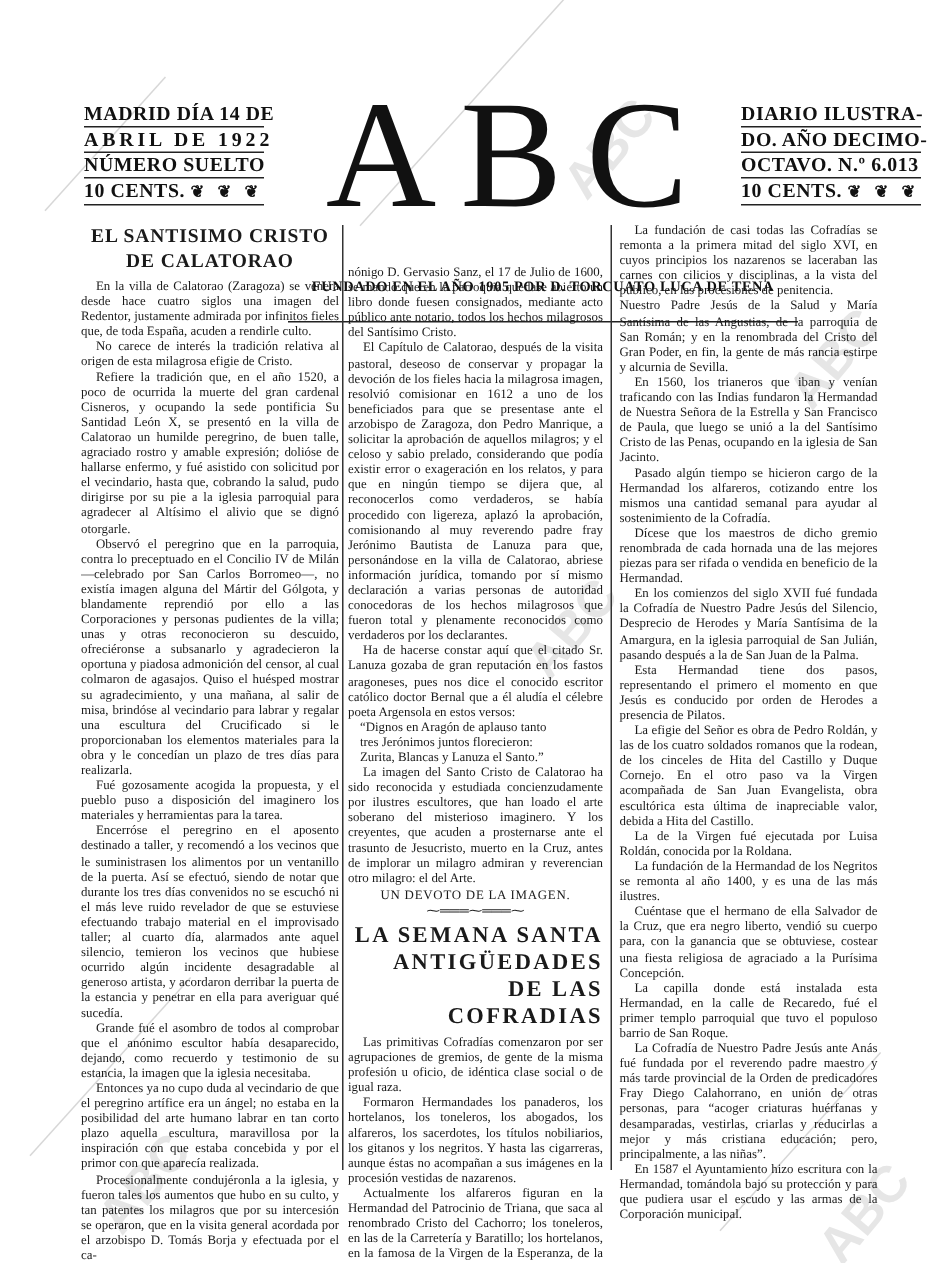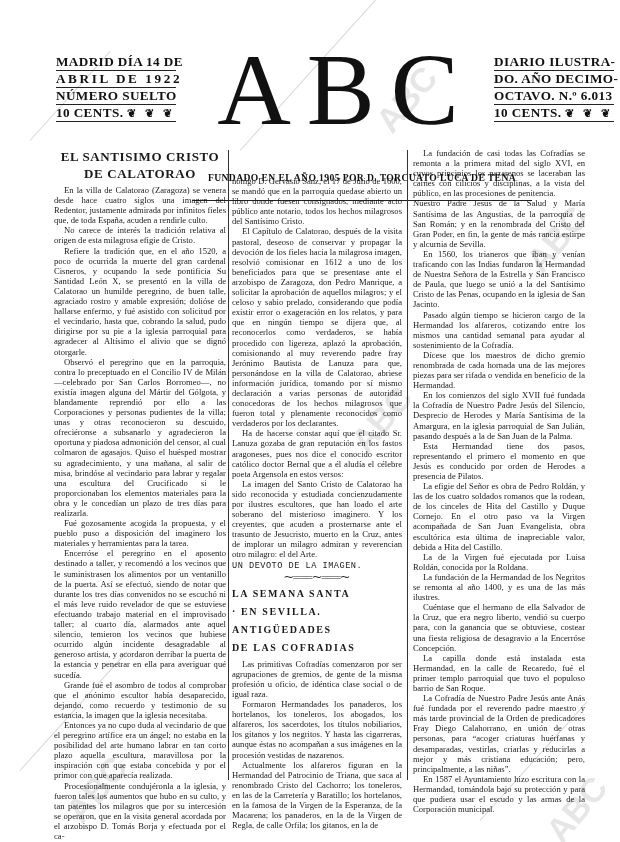--- a/index.html
+++ b/index.html
@@ -5,21 +5,21 @@
     html, body { margin: 0; padding: 0; }
     body {
       width: 620px; height: 842px; overflow: hidden;
       background: #ffffff; color: #1a1a1a;
       font-family: "Liberation Serif", "DejaVu Serif", serif;
       position: relative;
     }
     .page { position: absolute; left: 0; top: 0; width: 620px; height: 842px; }
 
     
-    .masthead { position: absolute; left: 44px; top: 50px; width: 560px; height: 90px; text-decoration: underline; }
+    .masthead { position: absolute; left: 44px; top: 64px; width: 560px; height: 90px; text-decoration: underline; }
     .side-box { position: absolute; top: 4px; width: 120px; }
     .side-box.left { left: 12px; }
     .side-box.right { left: 450px; }
     .side-line {
       font-family: "Liberation Serif", serif;
       font-size: 13.2px; line-height: 16px; letter-spacing: 0.4px;
       border-bottom: 1px solid #222; white-space: nowrap; text-transform: uppercase;
       color: #111; font-weight: 600;
     }
     .side-line .orn { letter-spacing: 3px; font-size: 11px; }
@@ -44,24 +44,24 @@
     .rule { position: absolute; width: 1px; background: #333; }
     .rule.r1 { left: 228px; top: 150px; height: 630px; }
     .rule.r2 { left: 407px; top: 150px; height: 630px; }
 
     .headline {
       font-family: "Liberation Serif", serif; text-align: center; font-weight: 700;
       font-size: 13px; line-height: 17px; letter-spacing: 0.6px; margin: 0 0 3px 0;
       text-indent: 0 !important;
     }
     .headline2 {
-      font-family: "Liberation Serif", serif; text-align: left; font-weight: 600;
-      font-size: 10px; line-height: 18px; letter-spacing: 1.6px; margin: 0;
+      font-family: "Liberation Serif", serif; text-align: right; font-weight: 600;
+      font-size: 15px; line-height: 18px; letter-spacing: 1.6px; margin: 0;
     }
-    .signature { text-align: left; text-indent: 0 !important; letter-spacing: 0.5px; margin-top: 1px !important; font-family: Liberation Mono, monospace; }
+    .signature { text-align: center; text-indent: 0 !important; letter-spacing: 0.5px; margin-top: 1px !important; }
     .ornament { text-align: center; font-size: 9px; line-height: 10px; margin: 1px 0 3px; }
     .verse { text-indent: 0 !important; padding-left: 8px; text-align: left; }
     .verse span { display: block; }
 
     .watermark {
       position: absolute; color: #b9b9b9; font-family: "Liberation Sans", sans-serif;
       font-size: 34px; font-weight: 700; opacity: 0.35; transform: rotate(-50deg);
       pointer-events: none;
     }
     .wm-line { position: absolute; height: 1px; background: #bdbdbd; opacity: 0.6; transform-origin: left center; }
@@ -120,44 +120,48 @@
     <p>Encerróse el peregrino en el aposento destinado a taller, y recomendó a los vecinos que le suministrasen los alimentos por un ventanillo de la puerta. Así se efectuó, siendo de notar que durante los tres días convenidos no se escuchó ni el más leve ruido revelador de que se estuviese efectuando trabajo material en el improvisado taller; al cuarto día, alarmados ante aquel silencio, temieron los vecinos que hubiese ocurrido algún incidente desagradable al generoso artista, y acordaron derribar la puerta de la estancia y penetrar en ella para averiguar qué sucedía.</p>
     <p>Grande fué el asombro de todos al comprobar que el anónimo escultor había desaparecido, dejando, como recuerdo y testimonio de su estancia, la imagen que la iglesia necesitaba.</p>
     <p>Entonces ya no cupo duda al vecindario de que el peregrino artífice era un ángel; no estaba en la posibilidad del arte humano labrar en tan corto plazo aquella escultura, maravillosa por la inspiración con que estaba concebida y por el primor con que aparecía realizada.</p>
     <p>Procesionalmente condujéronla a la iglesia, y fueron tales los aumentos que hubo en su culto, y tan patentes los milagros que por su intercesión se operaron, que en la visita general acordada por el arzobispo D. Tomás Borja y efectuada por el ca-</p>
   </div>
 
   <div class="col col2">
     <p style="text-indent:0;margin-top:28px;">nónigo D. Gervasio Sanz, el 17 de Julio de 1600, se mandó que en la parroquia quedase abierto un libro donde fuesen consignados, mediante acto público ante notario, todos los hechos milagrosos del Santísimo Cristo.</p>
     <p>El Capítulo de Calatorao, después de la visita pastoral, deseoso de conservar y propagar la devoción de los fieles hacia la milagrosa imagen, resolvió comisionar en 1612 a uno de los beneficiados para que se presentase ante el arzobispo de Zaragoza, don Pedro Manrique, a solicitar la aprobación de aquellos milagros; y el celoso y sabio prelado, considerando que podía existir error o exageración en los relatos, y para que en ningún tiempo se dijera que, al reconocerlos como verdaderos, se había procedido con ligereza, aplazó la aprobación, comisionando al muy reverendo padre fray Jerónimo Bautista de Lanuza para que, personándose en la villa de Calatorao, abriese información jurídica, tomando por sí mismo declaración a varias personas de autoridad conocedoras de los hechos milagrosos que fueron total y plenamente reconocidos como verdaderos por los declarantes.</p>
     <p>Ha de hacerse constar aquí que el citado Sr. Lanuza gozaba de gran reputación en los fastos aragoneses, pues nos dice el conocido escritor católico doctor Bernal que a él aludía el célebre poeta Argensola en estos versos:</p>
+    <p class="verse">
+      <span>“Dignos en Aragón de aplauso tanto</span>
+      <span>tres Jerónimos juntos florecieron:</span>
+      <span>Zurita, Blancas y Lanuza el Santo.”</span>
+    </p>
     <p>La imagen del Santo Cristo de Calatorao ha sido reconocida y estudiada concienzudamente por ilustres escultores, que han loado el arte soberano del misterioso imaginero. Y los creyentes, que acuden a prosternarse ante el trasunto de Jesucristo, muerto en la Cruz, antes de implorar un milagro admiran y reverencian otro milagro: el del Arte.</p>
     <p class="signature">UN DEVOTO DE LA IMAGEN.</p>
     <div class="ornament">⁓═══⁓═══⁓</div>
 
     <div class="headline2">LA SEMANA SANTA</div>
-    <div class="headline2">· EN SEVILLA.</div>
     <div class="headline2">ANTIGÜEDADES</div>
     <div class="headline2" style="margin-bottom:2px;">DE LAS COFRADIAS</div>
 
     <p>Las primitivas Cofradías comenzaron por ser agrupaciones de gremios, de gente de la misma profesión u oficio, de idéntica clase social o de igual raza.</p>
     <p>Formaron Hermandades los panaderos, los hortelanos, los toneleros, los abogados, los alfareros, los sacerdotes, los títulos nobiliarios, los gitanos y los negritos. Y hasta las cigarreras, aunque éstas no acompañan a sus imágenes en la procesión vestidas de nazarenos.</p>
     <p>Actualmente los alfareros figuran en la Hermandad del Patrocinio de Triana, que saca al renombrado Cristo del Cachorro; los toneleros, en las de la Carretería y Baratillo; los hortelanos, en la famosa de la Virgen de la Esperanza, de la Macarena; los panaderos, en la de la Virgen de Regla, de calle Orfila; los gitanos, en la de</p>
   </div>
 
   <div class="col col3">
     <p>La fundación de casi todas las Cofradías se remonta a la primera mitad del siglo XVI, en cuyos principios los nazarenos se laceraban las carnes con cilicios y disciplinas, a la vista del público, en las procesiones de penitencia.</p>
     <p style="text-indent:0;">Nuestro Padre Jesús de la Salud y María Santísima de las Angustias, de la parroquia de San Román; y en la renombrada del Cristo del Gran Poder, en fin, la gente de más rancia estirpe y alcurnia de Sevilla.</p>
     <p>En 1560, los trianeros que iban y venían traficando con las Indias fundaron la Hermandad de Nuestra Señora de la Estrella y San Francisco de Paula, que luego se unió a la del Santísimo Cristo de las Penas, ocupando en la iglesia de San Jacinto.</p>
     <p>Pasado algún tiempo se hicieron cargo de la Hermandad los alfareros, cotizando entre los mismos una cantidad semanal para ayudar al sostenimiento de la Cofradía.</p>
     <p>Dícese que los maestros de dicho gremio renombrada de cada hornada una de las mejores piezas para ser rifada o vendida en beneficio de la Hermandad.</p>
     <p>En los comienzos del siglo XVII fué fundada la Cofradía de Nuestro Padre Jesús del Silencio, Desprecio de Herodes y María Santísima de la Amargura, en la iglesia parroquial de San Julián, pasando después a la de San Juan de la Palma.</p>
     <p>Esta Hermandad tiene dos pasos, representando el primero el momento en que Jesús es conducido por orden de Herodes a presencia de Pilatos.</p>
     <p>La efigie del Señor es obra de Pedro Roldán, y las de los cuatro soldados romanos que la rodean, de los cinceles de Hita del Castillo y Duque Cornejo. En el otro paso va la Virgen acompañada de San Juan Evangelista, obra escultórica esta última de inapreciable valor, debida a Hita del Castillo.</p>
     <p>La de la Virgen fué ejecutada por Luisa Roldán, conocida por la Roldana.</p>
     <p>La fundación de la Hermandad de los Negritos se remonta al año 1400, y es una de las más ilustres.</p>
-    <p>Cuéntase que el hermano de ella Salvador de la Cruz, que era negro liberto, vendió su cuerpo para, con la ganancia que se obtuviese, costear una fiesta religiosa de desagravio a la Encerróse Concepción.</p>
+    <p>Cuéntase que el hermano de ella Salvador de la Cruz, que era negro liberto, vendió su cuerpo para, con la ganancia que se obtuviese, costear una fiesta religiosa de agraciado a la Purísima Concepción.</p>
     <p>La capilla donde está instalada esta Hermandad, en la calle de Recaredo, fué el primer templo parroquial que tuvo el populoso barrio de San Roque.</p>
     <p>La Cofradía de Nuestro Padre Jesús ante Anás fué fundada por el reverendo padre maestro y más tarde provincial de la Orden de predicadores Fray Diego Calahorrano, en unión de otras personas, para “acoger criaturas huérfanas y desamparadas, vestirlas, criarlas y reducirlas a mejor y más cristiana educación; pero, principalmente, a las niñas”.</p>
     <p>En 1587 el Ayuntamiento hizo escritura con la Hermandad, tomándola bajo su protección y para que pudiera usar el escudo y las armas de la Corporación municipal.</p>
 
   </div>
 </div>
 
 </body></html>

